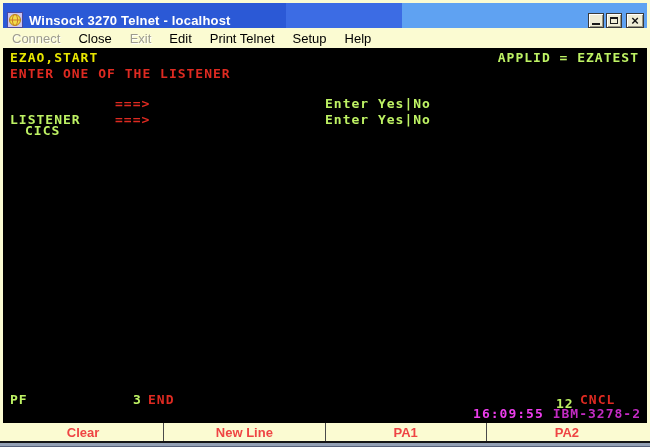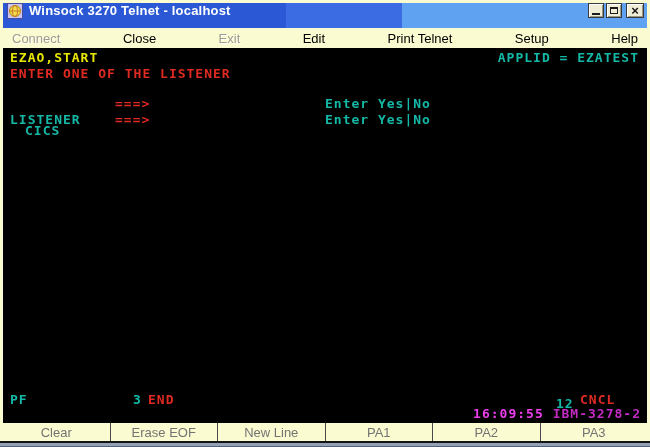--- a/index.html
+++ b/index.html
@@ -9,21 +9,21 @@
     font-family:"Liberation Sans",sans-serif;
     box-sizing:border-box;
   }
   
   .titlebar{
     position:absolute;top:3px;left:3px;right:3px;height:25px;
     background:linear-gradient(to right,
       #2B59D6 0%, #2B59D6 44%,
       #3C6CE4 44%, #3C6CE4 62%,
       #5FA2F2 62%, #5FA2F2 100%);
-    display:flex;align-items:flex-start;
+    display:flex;align-items:flex-end;
   }
   .app-icon{width:16px;height:16px;margin-left:4px;display:block;}
   .title-text{
     color:#FFFFFF;font-weight:bold;font-size:13px;margin-left:6px;
     white-space:nowrap;letter-spacing:0.2px;
   }
   .win-buttons{margin-left:auto;display:flex;align-items:center;margin-right:3px;}
   .win-btn{
     width:16px;height:15px;background:#EFEDD6;
     border:1px solid #3a3a3a;
@@ -32,46 +32,46 @@
     padding:0;margin-left:2px;box-sizing:border-box;cursor:default;
   }
   .win-btn.close{width:18px;margin-left:4px;}
   .glyph-min{width:8px;height:2px;background:#1a1a1a;margin-top:7px;}
   .glyph-max{width:8px;height:7px;border:1px solid #1a1a1a;border-top-width:2px;box-sizing:border-box;}
   .glyph-close{font-size:13px;font-weight:bold;color:#111;line-height:13px;font-family:"Liberation Sans",sans-serif;}
   
   .menubar{
     position:absolute;top:28px;left:3px;right:3px;height:20px;
     background:#FBFBD2;display:flex;align-items:center;
-    font-size:13px;color:#000;justify-content:space-between;
+    font-size:13px;color:#000;
   }
   .menu-item{padding:2px 9px;white-space:nowrap;cursor:default;}
   .menu-item.disabled{color:#9D9C8F;text-shadow:1px 1px 0 #FFFFF6;}
   
   .terminal{
     position:absolute;top:48px;left:3px;right:3px;height:373px;
     background:#000;
     font-family:"DejaVu Sans Mono",monospace;
     font-weight:bold;font-size:13px;letter-spacing:1px;padding-left:20px;
   }
   .t{position:absolute;white-space:pre;line-height:13px;}
   .c-yellow{color:#E8E600;}
-  .c-cyan{color:#14b8a6;}
+  .c-cyan{color:#bef264;}
   .c-red{color:#DE2A21;}
   .c-mag{color:#ED3DED;}
   .c-mag2{color:#C32BC3;}
   
   .keybar{
     position:absolute;top:421px;left:3px;right:3px;height:20px;
     background:#FBFBD2;border-top:2px solid #000;
     display:flex;box-sizing:border-box;
   }
   .key{
     flex:1;display:flex;align-items:center;justify-content:center;
-    font-weight:normal;font-size:13px;color:#737373;
+    font-weight:bold;font-size:13px;color:#ef4444;
     border-right:1px solid #4a4a4a;cursor:default;white-space:nowrap;
   }
   .key:last-child{border-right:none;}
   
   .bottom-edge{
     position:absolute;left:0;right:0;bottom:0;height:6px;
     background:#93A0B4;
     border-top:2px solid #141414;
     border-bottom:1px solid #55607A;
     box-sizing:border-box;
@@ -130,21 +130,19 @@
     <span class="t c-cyan" style="top:345px;left:130px;">3</span>
     <span class="t c-red" style="top:345px;left:145px;">END</span>
     <span class="t c-cyan" style="top:349px;left:553px;">12</span>
     <span class="t c-red" style="top:345px;left:577px;">CNCL</span>
 
     <span class="t" style="top:359px;right:6px;margin-left:36px;"><span class="c-mag">16:09:55</span><span class="c-mag2" style="margin-left:9px;">IBM-3278-2</span></span>
   </div>
 
   <div class="keybar">
     <div class="key">Clear</div>
-    <div class="key">Erase EOF</div>
     <div class="key">New Line</div>
     <div class="key">PA1</div>
     <div class="key">PA2</div>
-    <div class="key">PA3</div>
   </div>
 
   <div class="bottom-edge"></div>
 </div>
 
 </body></html>

